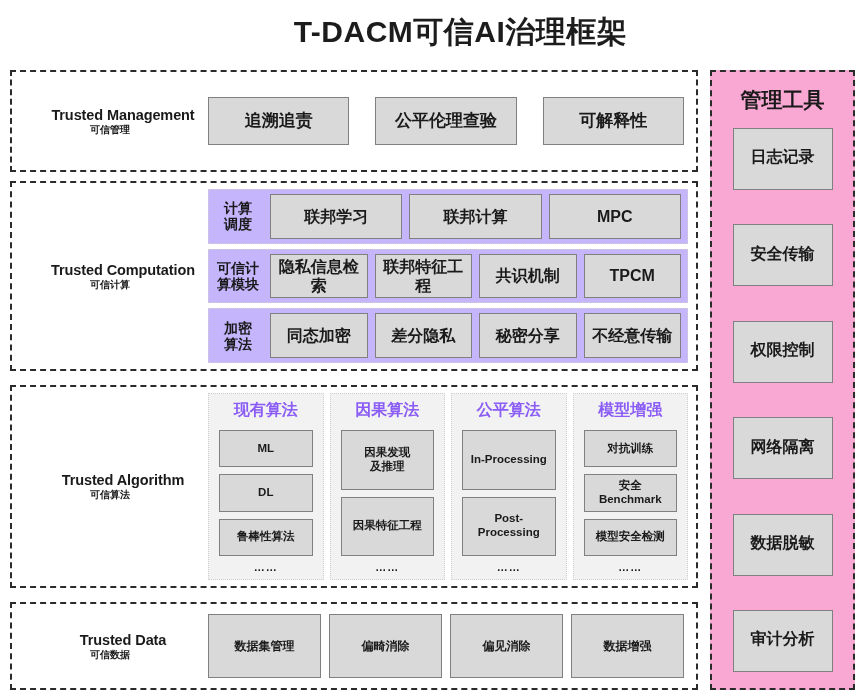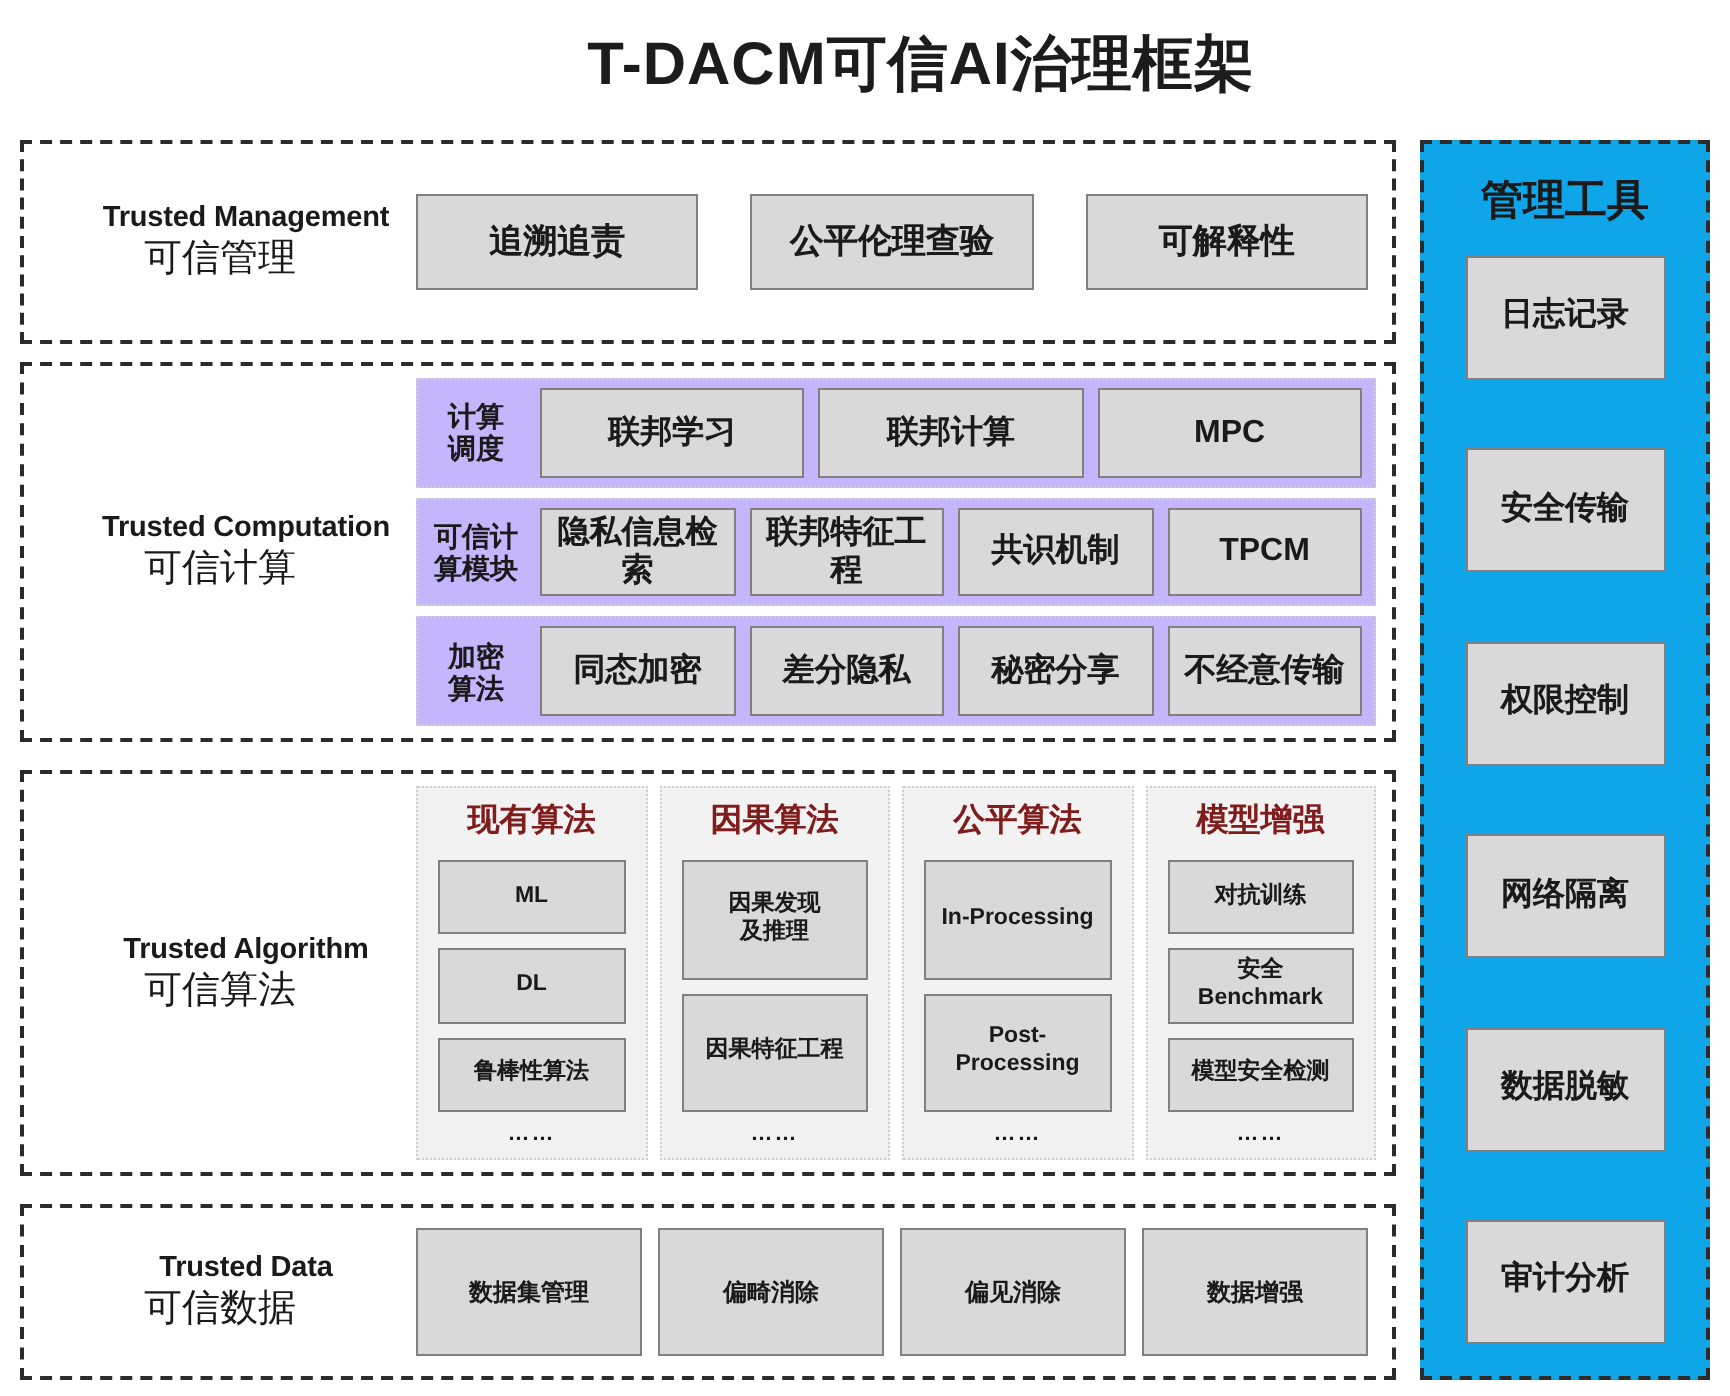--- a/index.html
+++ b/index.html
@@ -76,22 +76,22 @@
     line-height: 1.25;
   }
   .band-label .en {
     font-size: 14.5px;
     font-weight: bold;
     white-space: nowrap;
     letter-spacing: -0.1px;
     margin-left: 26px;
   }
   .band-label .zh {
-    font-size: 19px;
-    font-weight: normal;
+    font-size: 10px;
+    font-weight: bold;
   }
 
   
   .band-content {
     position: absolute;
     left: 196px;
     right: 8px;
     top: 0;
     bottom: 0;
   }
@@ -181,21 +181,21 @@
     display: flex;
     flex-direction: column;
     align-items: stretch;
     padding: 6px 10px 4px 10px;
   }
   .algo-col-title {
     text-align: center;
     font-size: 16px;
     font-weight: bold;
     margin-bottom: 9px;
-    color: #7f1d1d;
+    color: #8b5cf6;
   }
   .algo-col-items {
     flex: 1 1 auto;
     display: flex;
     flex-direction: column;
     gap: 7px;
   }
   .algo-col-items .chip {
     flex: 1 1 0;
     min-height: 26px;
@@ -228,21 +228,21 @@
 
   
   #tools-panel {
     position: absolute;
     left: 0;
     top: 0;
     width: 145px;
     height: 620px;
     border: 2px dashed #2b2b2b;
     box-sizing: border-box;
-    background: #0ea5e9;
+    background: #f9a8d4;
     display: flex;
     flex-direction: column;
     align-items: center;
     padding: 14px 0 12px 0;
   }
   #tools-title {
     font-size: 21px;
     font-weight: bold;
     color: #1a1a1a;
     margin-bottom: 14px;

